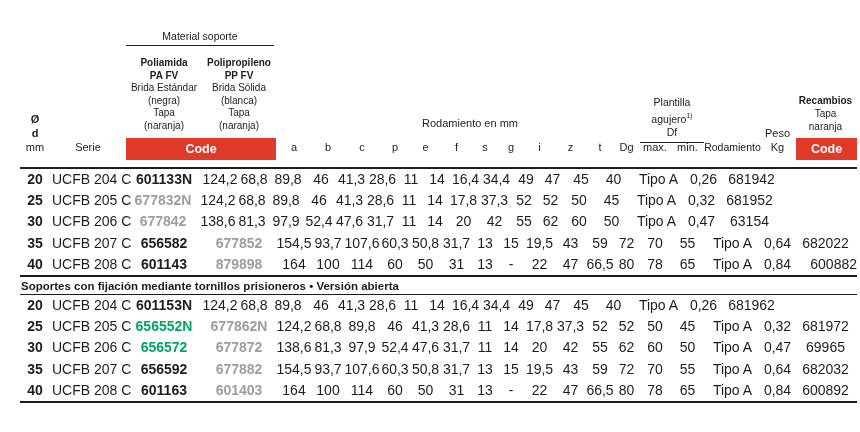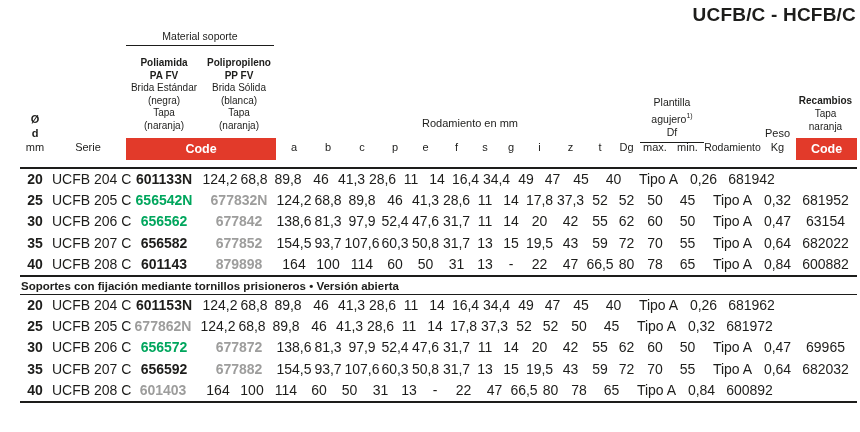--- a/index.html
+++ b/index.html
@@ -48,21 +48,20 @@
   .code{font-weight:bold;}
   .green{color:var(--green);}
   .gray{color:var(--gray);}
 </style>
 </head>
 <body>
 
 <div class="page">
 
   <div class="hdr">
-    <div class="page-title">UCFB/C - HCFB/C</div>
 
     <div class="mat-group">
       <span>Material soporte</span>
     </div>
 
     <div class="mat-col mat0">
       <div class="b">Poliamida</div>
       <div class="b">PA FV</div>
       <div>Brida Estándar</div>
       <div>(negra)</div>
@@ -147,21 +146,20 @@
           <div class="cell" style="width: 25px;">47</div>
           <div class="cell" style="width: 32px;">45</div>
           <div class="cell" style="width: 33px;">40</div>
           <div class="cell" style="width: 57px;">Tipo A</div>
           <div class="cell" style="width: 33px;">0,26</div>
           <div class="cell" style="width: 63px;">681942</div>
         </div>
         <div class="row">
           <div class="cell bold" style="width: 30px;">25</div>
           <div class="cell left" style="width: 76px;">UCFB 205 C</div>
-          <div class="cell code green" style="width: 76px;">656542N</div>
           <div class="cell code gray" style="width: 74px;">677832N</div>
           <div class="cell" style="width: 36px;">124,2</div>
           <div class="cell" style="width: 32px;">68,8</div>
           <div class="cell" style="width: 36px;">89,8</div>
           <div class="cell" style="width: 30px;">46</div>
           <div class="cell" style="width: 31px;">41,3</div>
           <div class="cell" style="width: 31px;">28,6</div>
           <div class="cell" style="width: 26px;">11</div>
           <div class="cell" style="width: 26px;">14</div>
           <div class="cell" style="width: 31px;">17,8</div>
@@ -170,21 +168,20 @@
           <div class="cell" style="width: 25px;">52</div>
           <div class="cell" style="width: 32px;">50</div>
           <div class="cell" style="width: 33px;">45</div>
           <div class="cell" style="width: 57px;">Tipo A</div>
           <div class="cell" style="width: 33px;">0,32</div>
           <div class="cell" style="width: 63px;">681952</div>
         </div>
         <div class="row">
           <div class="cell bold" style="width: 30px;">30</div>
           <div class="cell left" style="width: 76px;">UCFB 206 C</div>
-          <div class="cell code green" style="width: 76px;">656562</div>
           <div class="cell code gray" style="width: 74px;">677842</div>
           <div class="cell" style="width: 36px;">138,6</div>
           <div class="cell" style="width: 32px;">81,3</div>
           <div class="cell" style="width: 36px;">97,9</div>
           <div class="cell" style="width: 30px;">52,4</div>
           <div class="cell" style="width: 31px;">47,6</div>
           <div class="cell" style="width: 31px;">31,7</div>
           <div class="cell" style="width: 26px;">11</div>
           <div class="cell" style="width: 26px;">14</div>
           <div class="cell" style="width: 31px;">20</div>
@@ -234,21 +231,21 @@
           <div class="cell" style="width: 26px;">13</div>
           <div class="cell" style="width: 26px;">-</div>
           <div class="cell" style="width: 31px;">22</div>
           <div class="cell" style="width: 31px;">47</div>
           <div class="cell" style="width: 28px;">66,5</div>
           <div class="cell" style="width: 25px;">80</div>
           <div class="cell" style="width: 32px;">78</div>
           <div class="cell" style="width: 33px;">65</div>
           <div class="cell" style="width: 57px;">Tipo A</div>
           <div class="cell" style="width: 33px;">0,84</div>
-          <div class="cell" style="width: 63px;">600882</div>
+          <div class="cell" style="width: 63px; text-align: right;">600882</div>
         </div>
       </div>
       <div class="section">
         <div class="section-title">Soportes con fijación mediante tornillos prisioneros • Versión abierta</div>
         <div class="row">
           <div class="cell bold" style="width: 30px;">20</div>
           <div class="cell left" style="width: 76px;">UCFB 204 C</div>
           <div class="cell code" style="width: 76px;">601153N</div>
           <div class="cell" style="width: 36px;">124,2</div>
           <div class="cell" style="width: 32px;">68,8</div>
@@ -264,20 +261,21 @@
           <div class="cell" style="width: 25px;">47</div>
           <div class="cell" style="width: 32px;">45</div>
           <div class="cell" style="width: 33px;">40</div>
           <div class="cell" style="width: 57px;">Tipo A</div>
           <div class="cell" style="width: 33px;">0,26</div>
           <div class="cell" style="width: 63px;">681962</div>
         </div>
         <div class="row">
           <div class="cell bold" style="width: 30px;">25</div>
           <div class="cell left" style="width: 76px;">UCFB 205 C</div>
+          <div class="cell code green" style="width: 76px;">656552N</div>
           <div class="cell code gray" style="width: 74px;">677862N</div>
           <div class="cell" style="width: 36px;">124,2</div>
           <div class="cell" style="width: 32px;">68,8</div>
           <div class="cell" style="width: 36px;">89,8</div>
           <div class="cell" style="width: 30px;">46</div>
           <div class="cell" style="width: 31px;">41,3</div>
           <div class="cell" style="width: 31px;">28,6</div>
           <div class="cell" style="width: 26px;">11</div>
           <div class="cell" style="width: 26px;">14</div>
           <div class="cell" style="width: 31px;">17,8</div>
@@ -332,20 +330,21 @@
           <div class="cell" style="width: 25px;">72</div>
           <div class="cell" style="width: 32px;">70</div>
           <div class="cell" style="width: 33px;">55</div>
           <div class="cell" style="width: 57px;">Tipo A</div>
           <div class="cell" style="width: 33px;">0,64</div>
           <div class="cell" style="width: 63px;">682032</div>
         </div>
         <div class="row">
           <div class="cell bold" style="width: 30px;">40</div>
           <div class="cell left" style="width: 76px;">UCFB 208 C</div>
+          <div class="cell code" style="width: 76px;">601163</div>
           <div class="cell code gray" style="width: 74px;">601403</div>
           <div class="cell" style="width: 36px;">164</div>
           <div class="cell" style="width: 32px;">100</div>
           <div class="cell" style="width: 36px;">114</div>
           <div class="cell" style="width: 30px;">60</div>
           <div class="cell" style="width: 31px;">50</div>
           <div class="cell" style="width: 31px;">31</div>
           <div class="cell" style="width: 26px;">13</div>
           <div class="cell" style="width: 26px;">-</div>
           <div class="cell" style="width: 31px;">22</div>

